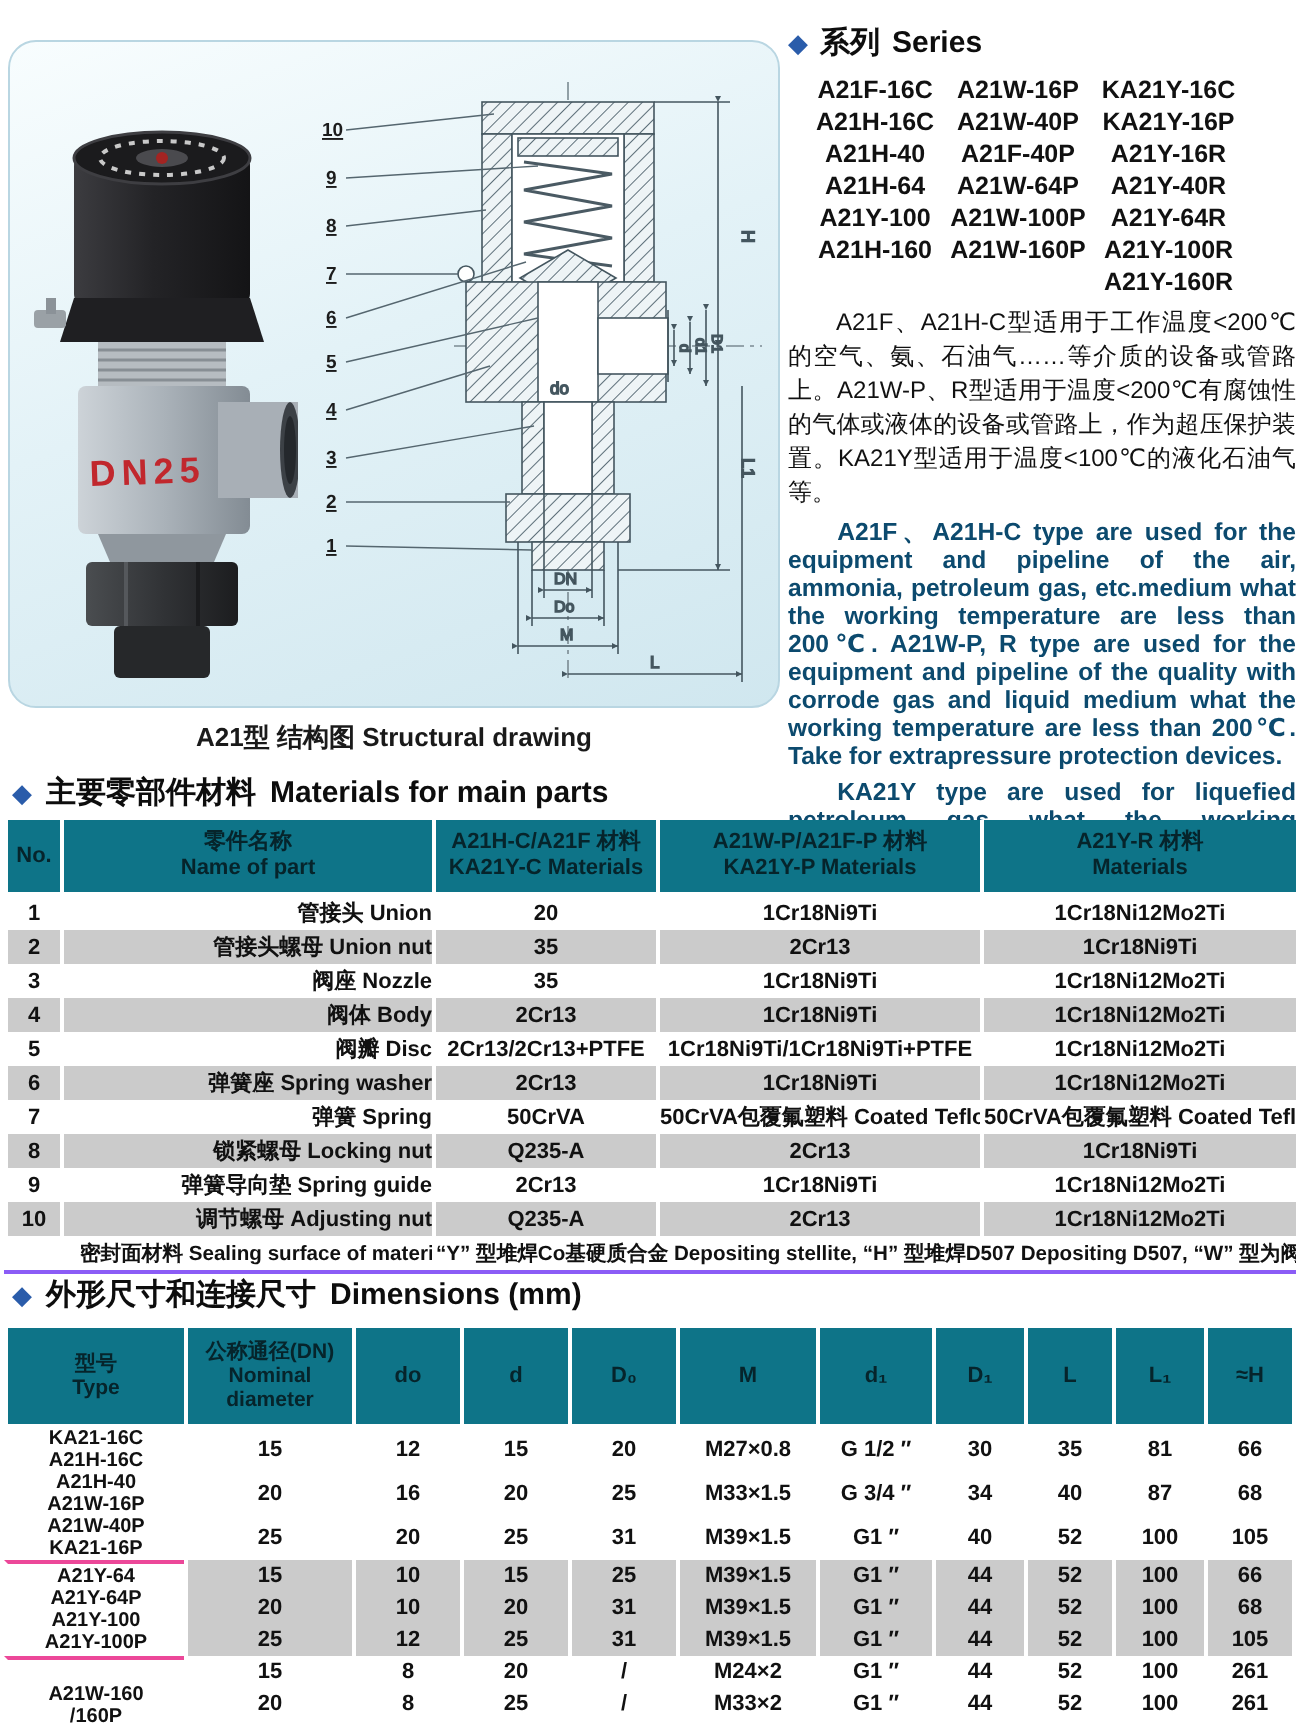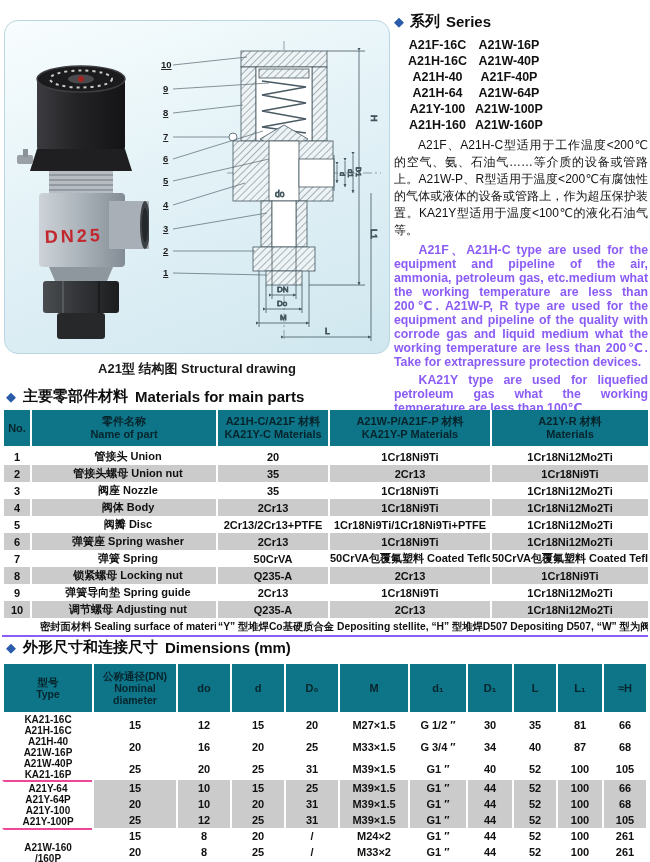--- a/index.html
+++ b/index.html
@@ -18,40 +18,40 @@
 
   
   .right-col { position:absolute; left:394px; top:12px; width:254px; }
   .sec-head { font-size:15px; font-weight:bold; color:#0d0d0d; display:flex; align-items:center; gap:6px; }
   .bullet { color:#2a5caa; font-size:13px; line-height:1; }
   .series-columns { display:flex; gap:8px; margin:6px 0 2px 14px;text-align:center; }
   .series-col { display:flex; flex-direction:column; }
   .series-item { font-size:12.5px; font-weight:bold; line-height:16px; white-space:nowrap; letter-spacing:0; }
   .para { text-align:justify; margin-top:4px; }
   .para.cn { font-size:12px; line-height:17px; text-indent:2em; font-weight:normal; }
-  .para.en { font-size:12.3px; line-height:14px; text-indent:2em; font-weight:bold; color:#8b5cf6; }
+  .para.en { font-size:12.3px; line-height:14px; text-indent:2em; font-weight:bold; color:#0c4a6e; }
 
   
   .section-title { position:absolute; left:6px; display:flex; align-items:center; gap:7px;
     font-size:15px; font-weight:bold; color:#0d0d0d; }
 
   
   table { border-collapse:separate; border-spacing:0; table-layout:fixed; }
   th, td { border-left:2px solid #fff; overflow:hidden; white-space:nowrap; }
   th { background:#0e7488; color:#06242b; font-weight:bold; text-align:center; vertical-align:middle;
        border-bottom:2px solid #fff; }
   .th-l1 { font-size:11px; line-height:13px; }
   .th-l2 { font-size:11px; line-height:13px; }
   td { text-align:center; font-size:11px; color:#111; font-weight:bold; }
 
   .materials-table { position:absolute; left:2px; top:410px; width:646px; border-bottom:2px solid #8b5cf6; }
   .materials-table th { height:38px; }
   .materials-table td { height:17px; }
   .materials-table tr.alt td { background:#cbcbcb; }
-  .materials-table td.c-part { text-align:center; padding-left:8px; }
+  .materials-table td.c-part { text-align:right; padding-left:8px; }
   .materials-table td.c-no { }
   .materials-table tr.mfooter td { background:#fff; font-size:10.3px; }
   .materials-table tr.mfooter td.c-part { font-weight:bold; }
 
   .dims-table { position:absolute; left:2px; top:664px; width:644px; border-bottom:2px solid #222; }
   .dims-table th { height:50px; font-size:11px; }
   .dims-table td { height:16px; }
   .dims-table tr.alt td { background:#cbcbcb; }
   .dims-table td.c-type { background:#fff !important; vertical-align:middle; }
   .dims-table td.c-type.gsep { border-top:2px solid #ec4899; }
@@ -237,20 +237,29 @@
           <div class="series-item">A21H-160</div>
         </div>
         <div class="series-col">
           <div class="series-item">A21W-16P</div>
           <div class="series-item">A21W-40P</div>
           <div class="series-item">A21F-40P</div>
           <div class="series-item">A21W-64P</div>
           <div class="series-item">A21W-100P</div>
           <div class="series-item">A21W-160P</div>
         </div>
+        <div class="series-col">
+          <div class="series-item">KA21Y-16C</div>
+          <div class="series-item">KA21Y-16P</div>
+          <div class="series-item">A21Y-16R</div>
+          <div class="series-item">A21Y-40R</div>
+          <div class="series-item">A21Y-64R</div>
+          <div class="series-item">A21Y-100R</div>
+          <div class="series-item">A21Y-160R</div>
+        </div>
       </div>
     <p class="para cn">A21F、A21H-C型适用于工作温度&lt;200℃的空气、氨、石油气……等介质的设备或管路上。A21W-P、R型适用于温度&lt;200℃有腐蚀性的气体或液体的设备或管路上，作为超压保护装置。KA21Y型适用于温度&lt;100℃的液化石油气等。</p>
     <p class="para en">A21F、A21H-C type are used for the equipment and pipeline of the air, ammonia, petroleum gas, etc.medium what the working temperature are less than 200℃. A21W-P, R type are used for the equipment and pipeline of the quality with corrode gas and liquid medium what the working temperature are less than 200℃. Take for extrapressure protection devices.</p>
     <p class="para en">KA21Y type are used for liquefied petroleum gas what the working temperature are less than 100℃.</p>
   </div>
 
   <div class="section-title" style="top:387px;">
     <span class="bullet">◆</span>
     <span>主要零部件材料</span>
     <span>Materials for main parts</span>
@@ -415,21 +424,21 @@
             <div class="type-line">A21H-16C</div>
             <div class="type-line">A21H-40</div>
             <div class="type-line">A21W-16P</div>
             <div class="type-line">A21W-40P</div>
             <div class="type-line">KA21-16P</div>
           </td>
           <td class="c-d">15</td>
           <td class="c-d">12</td>
           <td class="c-d">15</td>
           <td class="c-d">20</td>
-          <td class="c-d">M27×1.5</td>
+          <td class="c-d">M27×0.8</td>
           <td class="c-d">G 1/2 ″</td>
           <td class="c-d">30</td>
           <td class="c-d">35</td>
           <td class="c-d">81</td>
           <td class="c-d">66</td>
         </tr>
         <tr>
           <td class="c-d">20</td>
           <td class="c-d">16</td>
           <td class="c-d">20</td>

